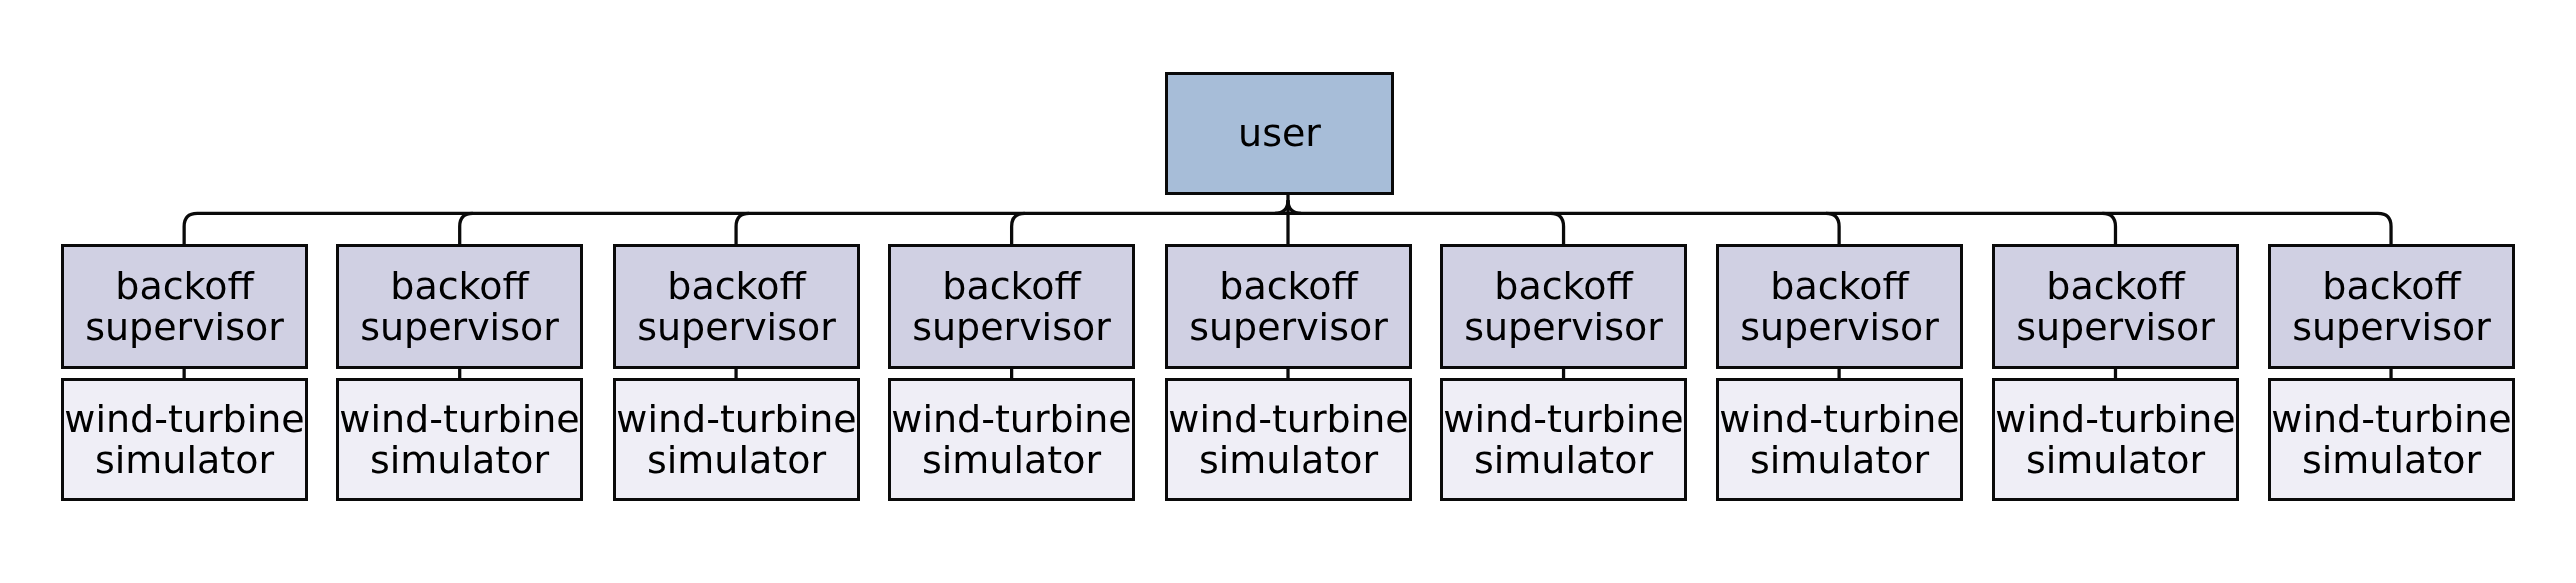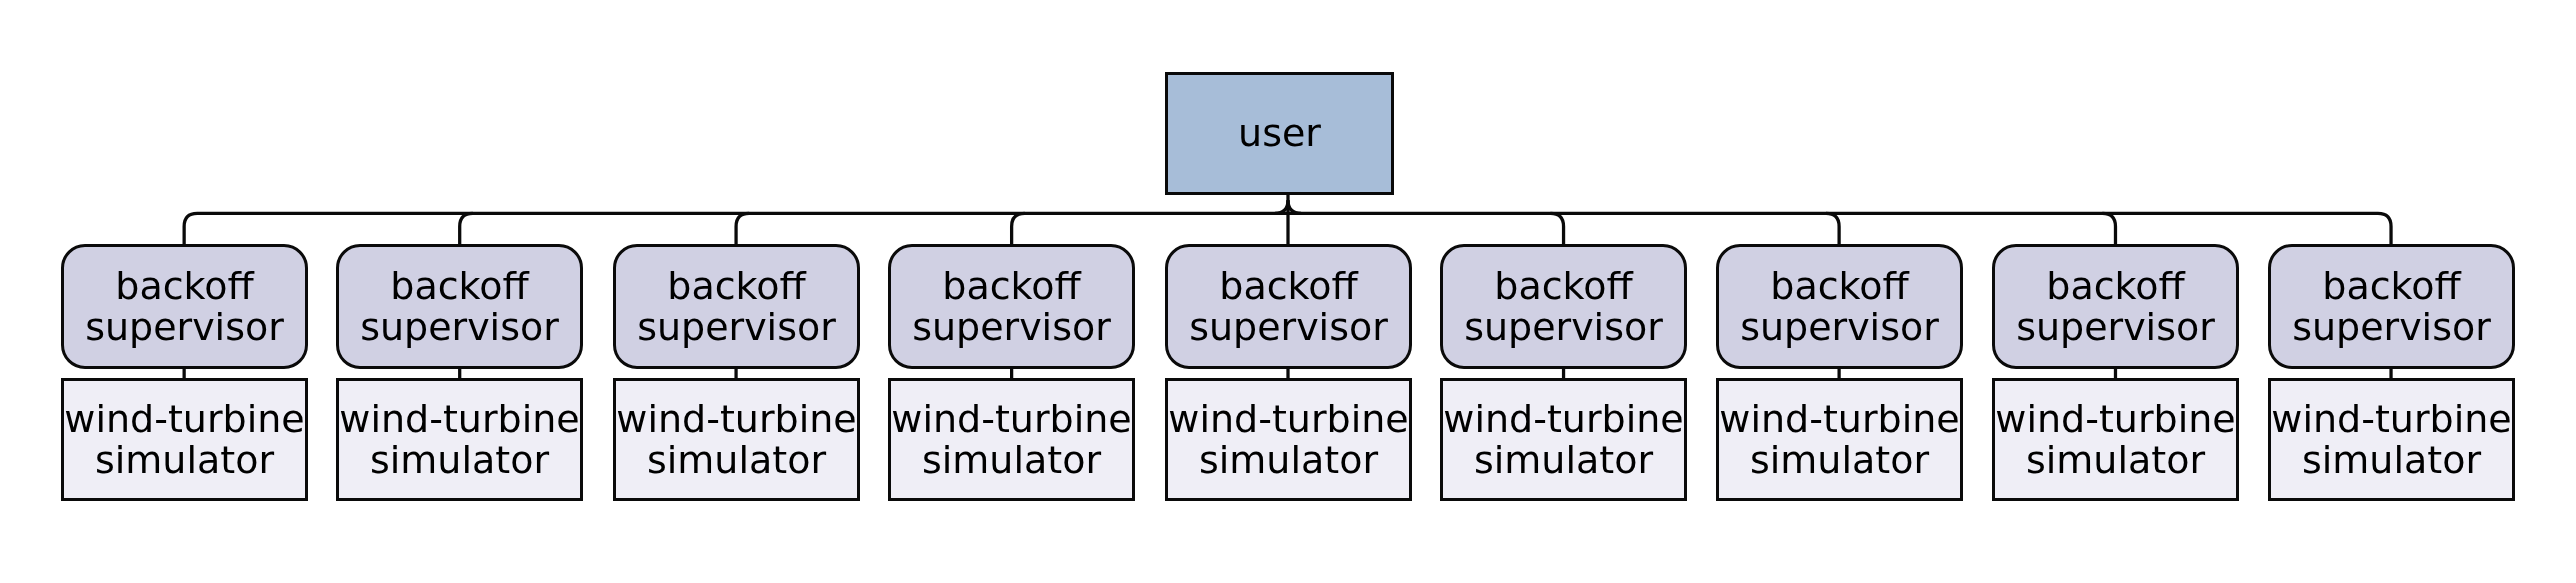--- a/index.html
+++ b/index.html
@@ -46,21 +46,20 @@
     width: 229px;
     height: 123px;
     background: var(--root-fill, #a7bdd8);
     margin-top: 12px;
   }
   .node-supervisor {
     top: 244px;
     width: 247px;
     height: 125px;
     background: var(--supervisor-fill, #d0d0e3);
-    border-radius: 24px;
   }
   .node-worker {
     top: 378px;
     width: 247px;
     height: 123px;
     background: var(--worker-fill, #efeef6);
   }
   .c1 { left: 61px; }
   .c2 { left: 336px; }
   .c3 { left: 613px; }

